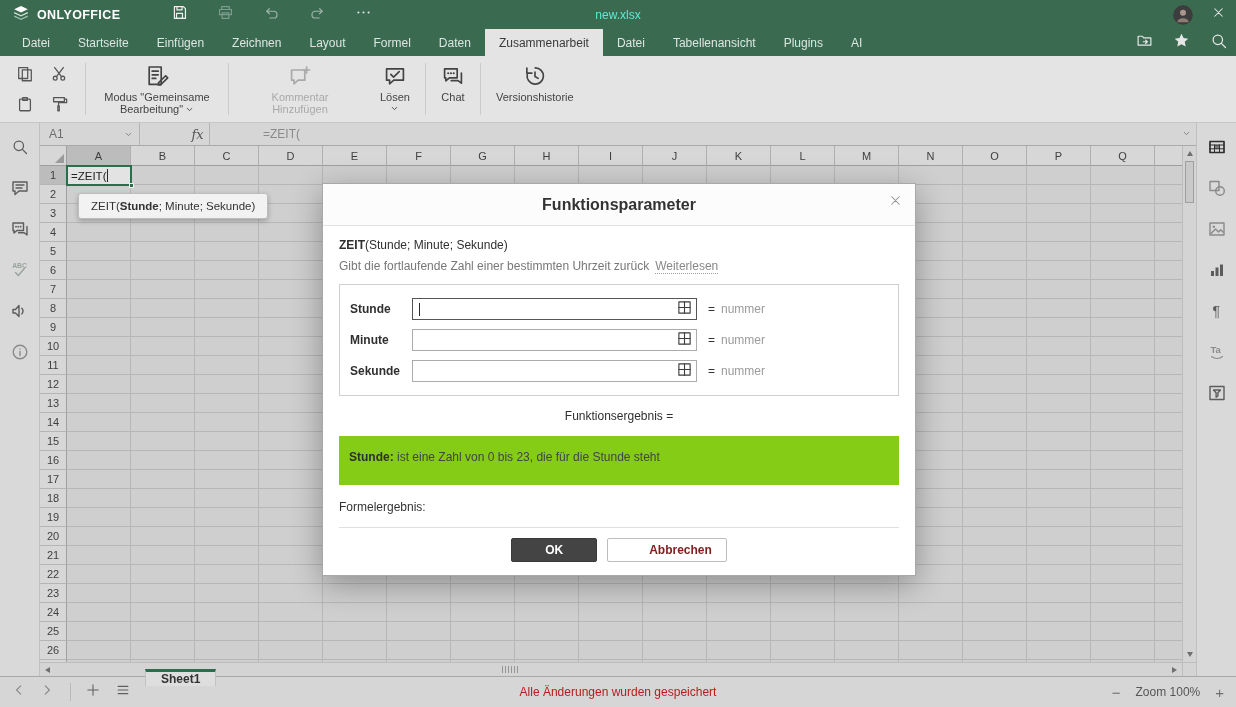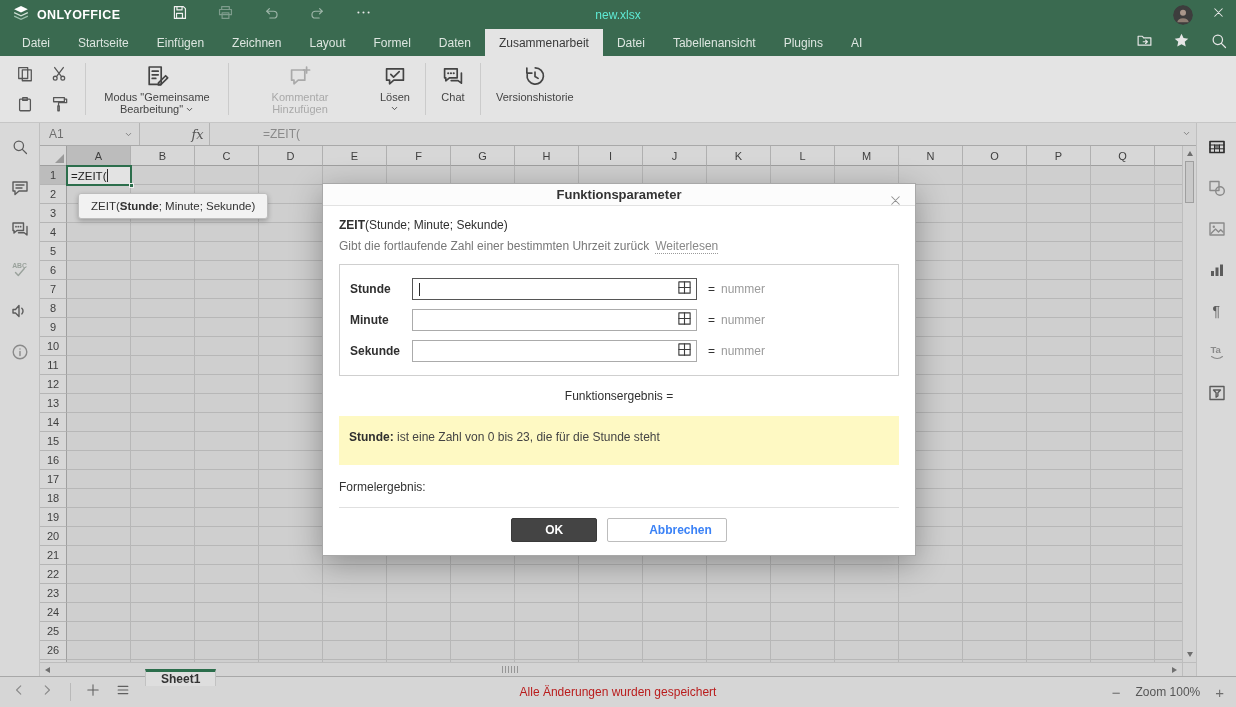--- a/index.html
+++ b/index.html
@@ -91,45 +91,45 @@
   .sb-sep { width:1px; height:18px; background:#b9b9b9; margin:0 4px; }
   .sb-tools { display:flex; align-items:center; gap:14px; padding:0 10px; color:#5f5f5f; }
   .sheet-tabs { display:flex; align-items:flex-start; height:46px; margin-left:4px; }
   .sheet-tab { padding:0 15px; display:flex; align-items:center; background:#dedede; border-left:1px solid #c2c2c2; border-right:1px solid #c2c2c2; border-top:3px solid #2c6e4c; font-size:12px; font-weight:bold; color:#333; }
   .sb-status { position:absolute; left:50%; transform:translateX(-50%); font-size:12px; color:#b91c1c; }
   .sb-zoom { position:absolute; right:12px; display:flex; align-items:center; gap:15px; color:#565656; font-size:12px; }
   .sb-zoom .zbtn { font-size:15px; color:#6e6e6e; display:flex; }
 
   
   .dialog { position:absolute; left:322px; top:183px; width:594px; background:#fff; border:1px solid #a8a8a8; box-shadow:0 8px 30px rgba(0,0,0,.32); z-index:50; font-size:12px; color:#333; }
-  .dlg-head { height:22px; border-bottom:1px solid #e2e2e2; background:#fcfcfc; display:flex; align-items:center; justify-content:center; font-weight:bold; font-size:13px; position:relative; }
+  .dlg-head { height:42px; border-bottom:1px solid #e2e2e2; background:#fcfcfc; display:flex; align-items:center; justify-content:center; font-weight:bold; font-size:16px; position:relative; }
   .dlg-close { position:absolute; right:12px; top:9px; color:#909090; display:flex; }
   .dlg-body { padding:12px 16px 0; }
   .sig { color:#2f2f2f; }
   .sig b { font-weight:bold; }
   .desc { color:#777; margin-top:7px; }
   .readmore { color:#888; border-bottom:1px dotted #9a9a9a; margin-left:6px; }
   .fieldbox { border:1px solid #cfcfcf; margin-top:11px; padding:13px 10px 4px; }
   .frow { display:flex; align-items:center; margin-bottom:9px; }
   .flabel { width:62px; font-weight:bold; color:#2f2f2f; }
   .finput { width:285px; height:22px; border:1px solid #ababab; background:#fff; display:flex; align-items:center; padding:0 3px 0 5px; }
   .finput.focused { border-color:#555; }
   .finput .spacer { flex:1; }
   .fgrid-btn { width:18px; height:18px; color:#3d3d3d; display:flex; align-items:center; justify-content:center; }
   .fres { margin-left:11px; }
   .fres .eq { color:#333; margin-right:6px; }
   .fres .hint { color:#9b9b9b; }
   .funcres { text-align:center; margin-top:13px; color:#2f2f2f; }
-  .helpbox { background:#fef9c3; margin-top:13px; padding:14px 10px 21px; color:#444; }
+  .helpbox { background:#84cc16; margin-top:13px; padding:14px 10px 21px; color:#444; }
   .helpbox b { color:#2f2f2f; }
   .formres { margin-top:15px; }
   .dlg-footer { border-top:1px solid #e0e0e0; margin-top:13px; padding:10px 0 13px; display:flex; justify-content:center; gap:10px; }
   .btn { height:24px; min-width:86px; padding:0 14px; font-weight:bold; font-size:12px; display:flex; align-items:center; justify-content:center; border-radius:2px; }
   .btn.primary { background:#444; color:#fff; border:1px solid #3a3a3a; }
-  .btn.secondary { background:#fff; color:#3b82f6; border:1px solid #bdbdbd;padding-left:41px; }
+  .btn.secondary { background:#fff; color:#7f1d1d; border:1px solid #bdbdbd;padding-left:41px; }
 </style>
 </head>
 <body>
 
 <div id="app">
 
   <div class="titlebar">
     <div class="logo-wrap">
       <span>
         <svg width="18" height="18" viewBox="0 0 20 20">

